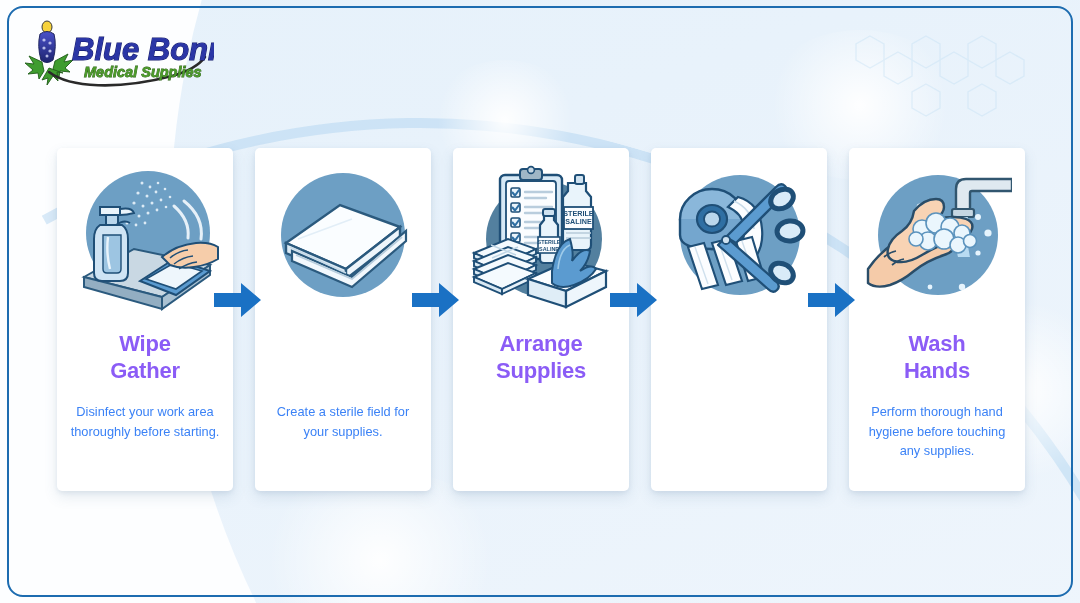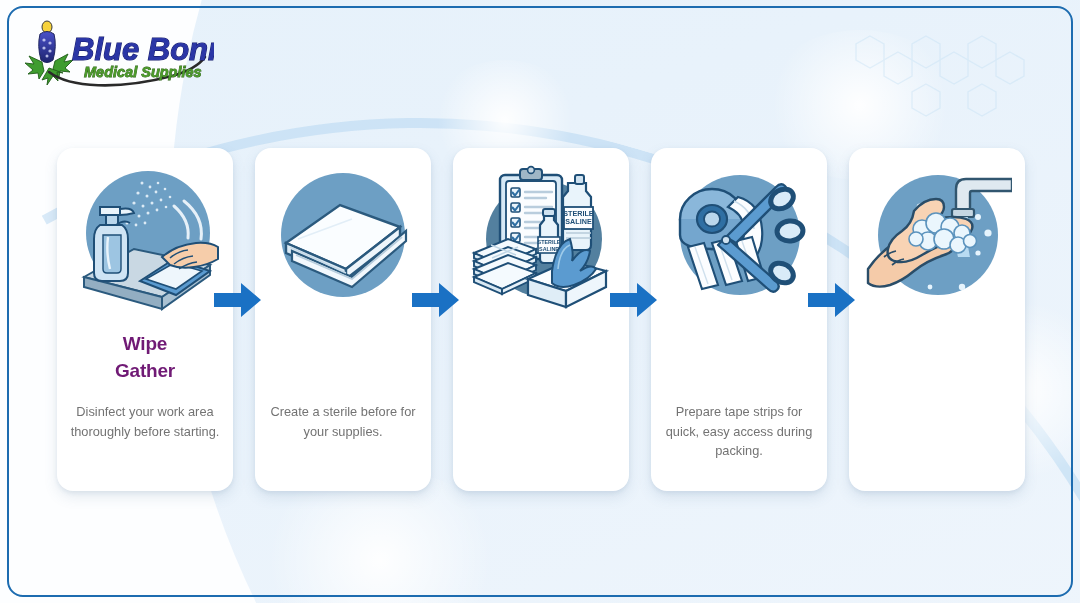--- a/index.html
+++ b/index.html
@@ -54,43 +54,43 @@
   }
 
   
   .logo{position:absolute;left:22px;top:16px;width:192px;height:74px;}
   .logo svg{display:block;}
 
   
   .cards{position:absolute;left:0;top:148px;width:1080px;height:344px;}
   .card{
     position:absolute;top:0;width:176px;height:343px;
-    background:#ffffff;border-radius:16px;
+    background:#ffffff;border-radius:5px;
     box-shadow:0 6px 14px rgba(70,110,150,.13),0 2px 4px rgba(70,110,150,.10);
   }
   .card.c0{left:57px;}
   .card.c1{left:255px;}
   .card.c2{left:453px;}
   .card.c3{left:651px;}
   .card.c4{left:849px;}
 
   .icon-wrap{position:absolute;left:0;top:13px;width:176px;height:166px;}
   .icon-wrap svg{display:block;margin:0 auto;}
 
   .c-title{
     position:absolute;left:8px;right:8px;top:182px;
     text-align:center;
-    font-size:19px;line-height:27px;font-weight:bold;
-    color:#701a75;letter-spacing:-.2px;
+    font-size:22px;line-height:27px;font-weight:bold;
+    color:#8b5cf6;letter-spacing:-.2px;
   }
   .c-desc{
     position:absolute;left:10px;right:10px;top:254px;
     text-align:center;
     font-size:12.8px;line-height:19.5px;
-    color:#737373;
+    color:#3b82f6;
   }
 
   
   .arrow{position:absolute;top:281px;width:48px;height:38px;}
   .arrow.a0{left:214px;}
   .arrow.a1{left:412px;}
   .arrow.a2{left:610px;}
   .arrow.a3{left:808px;}
   .arrow svg{display:block;}
 </style>
@@ -235,21 +235,21 @@
           <path d="M18 82 L18 92 L78 118 L78 108 Z" fill="#dceaf4" stroke="#2b5a7e" stroke-width="2.4"></path>
           <path d="M78 108 L132 66 L132 76 L78 118 Z" fill="#edf5fb" stroke="#2b5a7e" stroke-width="2.4"></path>
 
           <path d="M24 90 L24 100 L84 126 L138 80 L138 70 L84 116 Z" fill="#f2f8fd" stroke="#2b5a7e" stroke-width="2.2"></path>
           <path d="M28 94 L84 118 L134 76" fill="none" stroke="#b7cddd" stroke-width="1.8"></path>
 
           <path d="M22 86 L78 112" fill="none" stroke="#c7dbe9" stroke-width="1.6"></path>
           <path d="M30 78 L84 58" fill="none" stroke="#e2eef7" stroke-width="1.6"></path>
         </svg>
       </div>
-      <div class="c-desc">Create a sterile before for your supplies.</div>
+      <div class="c-desc">Create a sterile field for your supplies.</div>
     </div>
 
     <div class="card c2">
       <div class="icon-wrap">
         <svg width="150" height="160" viewBox="0 0 150 160">
           <circle cx="78" cy="78" r="58" fill="#53809f"></circle>
 
           <rect x="34" y="14" width="62" height="84" rx="5" fill="#d7e9f6" stroke="#1f4f77" stroke-width="2.4"></rect>
           <rect x="40" y="20" width="50" height="72" rx="3" fill="#fbfdff" stroke="#1f4f77" stroke-width="1.8"></rect>
           <rect x="54" y="8" width="22" height="11" rx="3" fill="#9fb6c6" stroke="#1f4f77" stroke-width="2"></rect>
@@ -314,20 +314,24 @@
           </g>
 
           <path d="M62 118 L102 100 L140 110 L100 130 Z" fill="#fbfdff" stroke="#1f4f77" stroke-width="2.2"></path>
           <path d="M62 118 L62 134 L100 146 L100 130 Z" fill="#dfedf7" stroke="#1f4f77" stroke-width="2.2"></path>
           <path d="M100 130 L140 110 L140 126 L100 146 Z" fill="#eef6fc" stroke="#1f4f77" stroke-width="2.2"></path>
 
           <path d="M86 110 q4 -28 18 -32 q4 14 2 22 q10 -14 18 -10 q-2 12 -10 20 q12 -8 16 -2 q-6 10 -22 16 q-14 5 -22 -2 z" fill="#5b9bd0" stroke="#1f4f77" stroke-width="2"></path>
           <path d="M92 108 q2 -20 12 -24" fill="none" stroke="#9fcbe9" stroke-width="1.6"></path>
         </svg>
       </div>
+      <div class="c-title">
+        <span>Arrange</span><br>
+        <span>Supplies</span>
+      </div>
     </div>
 
     <div class="card c3">
       <div class="icon-wrap">
         <svg width="150" height="160" viewBox="0 0 150 160">
           <circle cx="76" cy="74" r="60" fill="#6d9fc4"></circle>
 
           <ellipse cx="48" cy="58" rx="32" ry="30" fill="#8ab7da" stroke="#1f4f77" stroke-width="2.4"></ellipse>
           <path d="M16 58 l0 16 q0 14 32 14 q32 0 32 -14 l0 -16" fill="#74a6ce" stroke="#1f4f77" stroke-width="2.4"></path>
           <ellipse cx="48" cy="58" rx="15" ry="14" fill="#2f6fa3" stroke="#1f4f77" stroke-width="2.2"></ellipse>
@@ -354,21 +358,20 @@
           <circle cx="62" cy="79" r="4" fill="#cfe2f0" stroke="#1f4f77" stroke-width="1.8"></circle>
           <g fill="none" stroke="#1f4f77" stroke-width="5" stroke-linecap="round">
             <ellipse cx="118" cy="38" rx="12" ry="9" transform="rotate(-30 118 38)" fill="#d9ebf8"></ellipse>
             <ellipse cx="118" cy="112" rx="12" ry="9" transform="rotate(30 118 112)" fill="#d9ebf8"></ellipse>
           </g>
           <g fill="none" stroke="#1f4f77" stroke-width="5" stroke-linecap="round">
             <ellipse cx="126" cy="70" rx="13" ry="10" transform="rotate(-6 126 70)" fill="#d9ebf8"></ellipse>
           </g>
         </svg>
       </div>
-      <div class="c-desc">Prepare tape strips for quick, easy access during packing.</div>
     </div>
 
     <div class="card c4">
       <div class="icon-wrap">
         <svg width="150" height="160" viewBox="0 0 150 160">
           <circle cx="76" cy="74" r="60" fill="#6d9fc4"></circle>
 
           <path d="M150 18 L104 18 q-10 0 -10 10 l0 22 l14 0 l0 -18 q0 -2 2 -2 l40 0 z" fill="#dfe9f0" stroke="#31566f" stroke-width="2.4"></path>
           <rect x="90" y="48" width="22" height="8" rx="2" fill="#c5d6e2" stroke="#31566f" stroke-width="2.2"></rect>
 
@@ -400,20 +403,25 @@
               <circle cx="54" cy="78" r="7"></circle>
             <circle cx="108" cy="80" r="6.5"></circle>
           </g>
 
           <g fill="none" stroke="#2a4d68" stroke-width="1.7">
             <path d="M22 96 q6 -5 12 -6"></path>
             <path d="M30 104 q6 -5 12 -6"></path>
           </g>
         </svg>
       </div>
+      <div class="c-title">
+        <span>Wash</span><br>
+        <span>Hands</span>
+      </div>
+      <div class="c-desc">Perform thorough hand hygiene before touching any supplies.</div>
     </div>
   </div>
 
   <div class="arrow a0">
     <svg width="48" height="38" viewBox="0 0 48 38">
       <path d="M0 12 L27 12 L27 2 L47 19 L27 36 L27 26 L0 26 Z" fill="#1a71c4"></path>
     </svg>
   </div>
   <div class="arrow a1">
     <svg width="48" height="38" viewBox="0 0 48 38">

